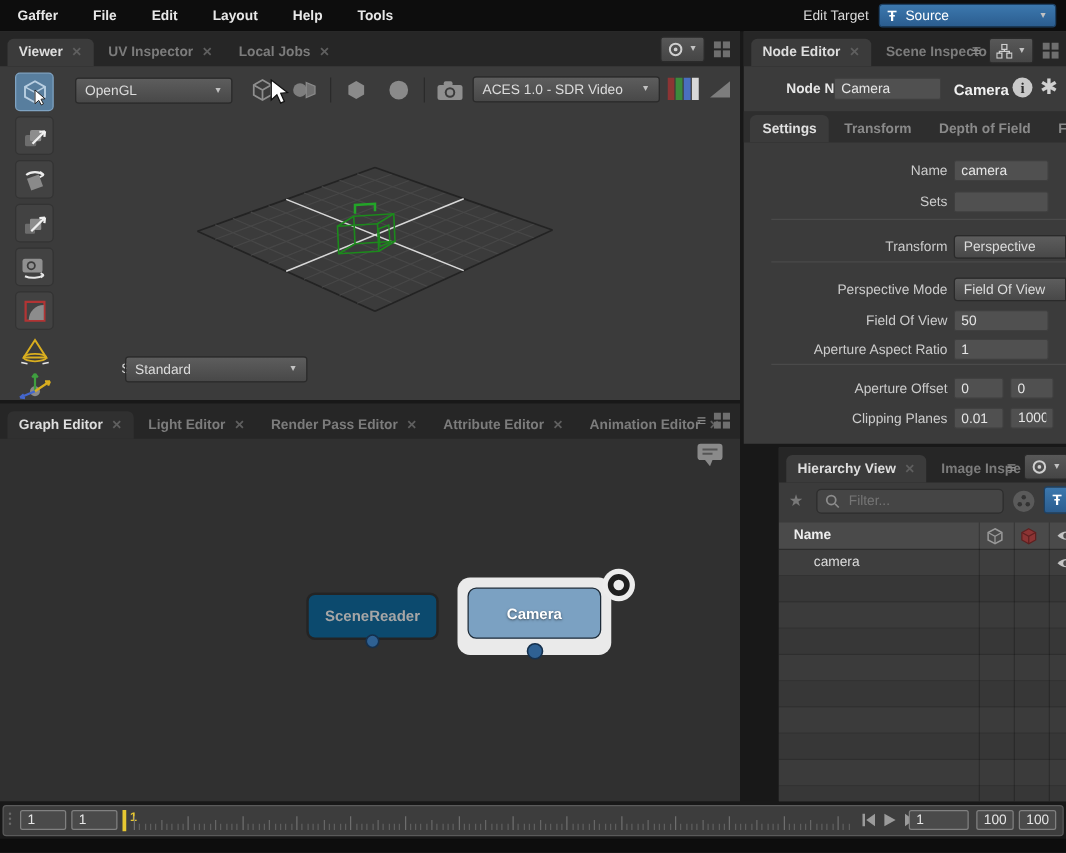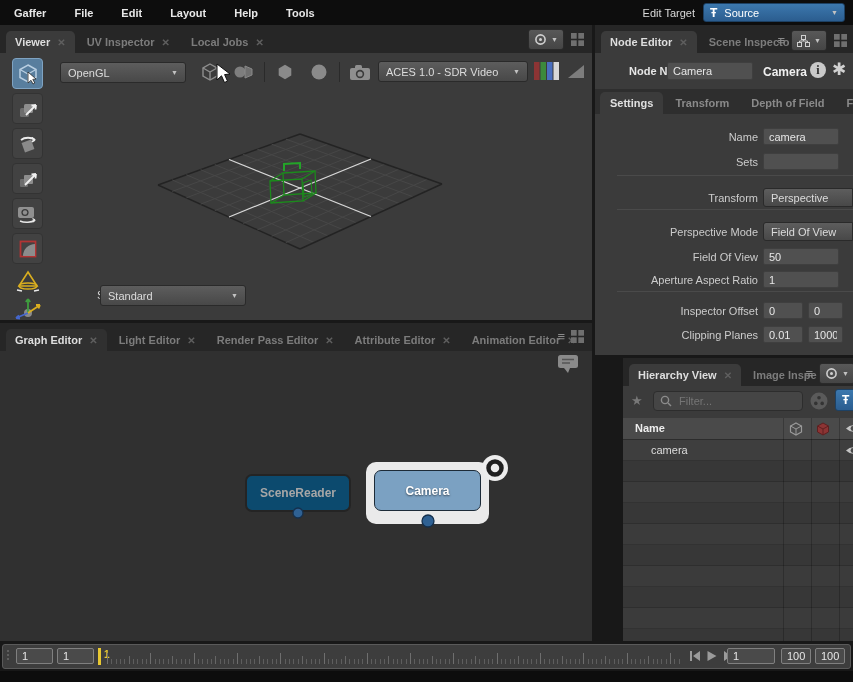--- a/index.html
+++ b/index.html
@@ -401,21 +401,21 @@
     </div>
 
     <span class="lbl" style="left:0;top:226px;width:163px;text-align:right;">Field Of View</span>
     <input class="field" style="position: absolute; left: 168px; top: 223px; width: 76px; height: 17px;" readonly="" value="50">
 
     <span class="lbl" style="left:0;top:249px;width:163px;text-align:right;">Aperture Aspect Ratio</span>
     <input class="field" style="position: absolute; left: 168px; top: 246px; width: 76px; height: 17px;" readonly="" value="1">
 
     <div class="hr-line" style="left:22px;top:266px;width:236px;"></div>
 
-    <span class="lbl" style="left:0;top:280px;width:163px;text-align:right;">Inspector Offset</span>
+    <span class="lbl" style="left:0;top:280px;width:163px;text-align:right;">Aperture Offset</span>
     <input class="field" style="position: absolute; left: 168px; top: 277px; width: 40px; height: 17px;" readonly="" value="0">
     <input class="field" style="position: absolute; left: 213px; top: 277px; width: 35px; height: 17px;" readonly="" value="0">
 
     <span class="lbl" style="left:0;top:304px;width:163px;text-align:right;">Clipping Planes</span>
     <input class="field" style="position: absolute; left: 168px; top: 301px; width: 40px; height: 17px;" readonly="" value="0.01">
     <input class="field" style="position: absolute; left: 213px; top: 301px; width: 35px; height: 17px;" readonly="" value="10000">
   </div>
 
   <div class="panel" style="left:595px;top:358px;width:258px;height:283px;overflow:hidden;margin-left:28px;">
     <div class="tabbar">

